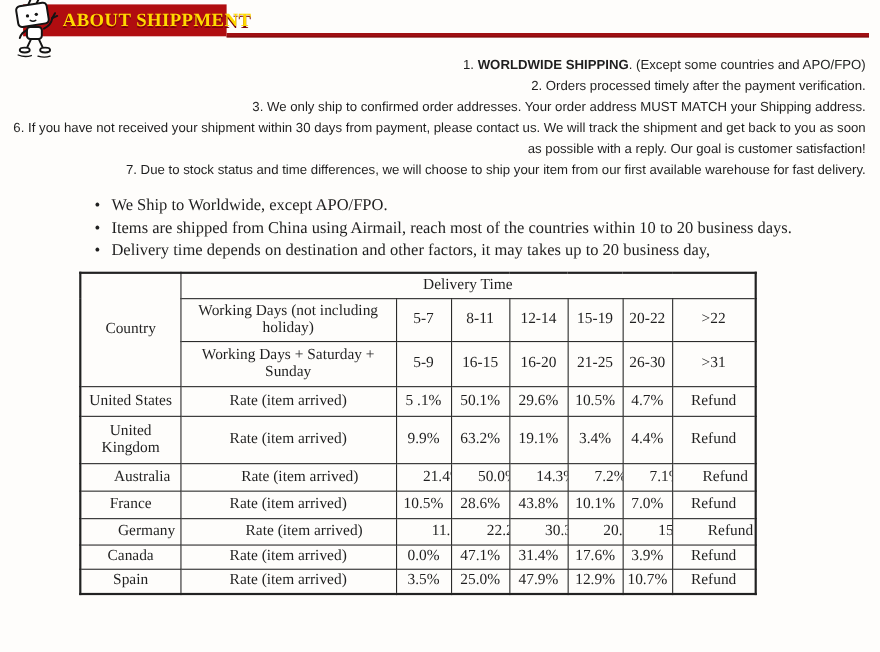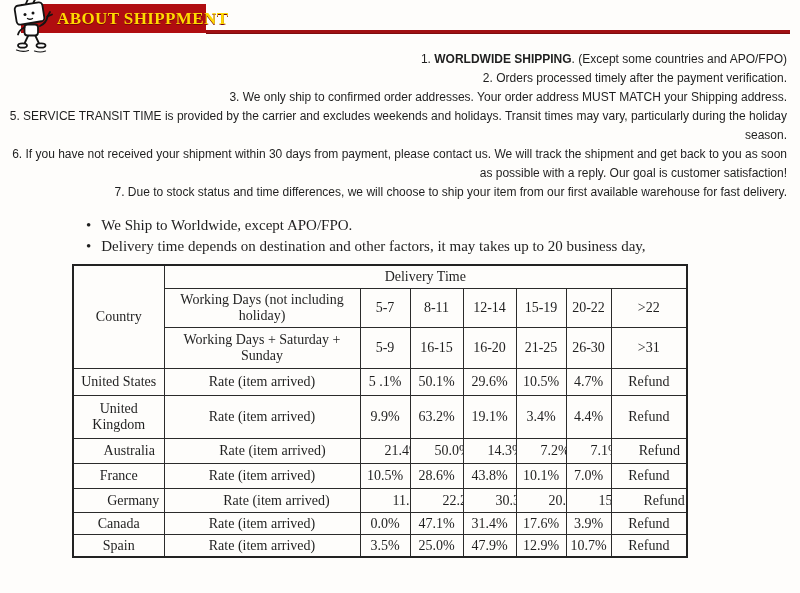--- a/index.html
+++ b/index.html
@@ -88,27 +88,27 @@
     <div class="banner-box">
       <span class="banner-title">ABOUT SHIPPMENT</span>
     </div>
     <div class="rule"></div>
   </div>
 
   <div class="notes">
     <div class="note"><span>1.</span> <b>WORLDWIDE SHIPPING</b><span>. (Except some countries and APO/FPO)</span></div>
     <div class="note"><span>2.</span> <b></b><span>Orders processed timely after the payment verification.</span></div>
     <div class="note"><span>3.</span> <b></b><span>We only ship to confirmed order addresses. Your order address MUST MATCH your Shipping address.</span></div>
-    <div class="note"><span>5.</span> <b></b><span>SERVICE TRANSIT TIME is provided by the carrier and excludes weekends and holidays. Transit times may vary, particularly during the holiday season.</span></div>
     <div class="note"><span>6.</span> <b></b><span>If you have not received your shipment within 30 days from payment, please contact us. We will track the shipment and get back to you as soon as possible with a reply. Our goal is customer satisfaction!</span></div>
     <div class="note"><span>7.</span> <b></b><span>Due to stock status and time differences, we will choose to ship your item from our first available warehouse for fast delivery.</span></div>
   </div>
 
   <div class="bullets">
     <div class="bullet">We Ship to Worldwide, except APO/FPO.</div>
+    <div class="bullet">Items are shipped from China using Airmail, reach most of the countries within 10 to 20 business days.</div>
     <div class="bullet">Delivery time depends on destination and other factors, it may takes up to 20 business day,</div>
   </div>
 
   <table class="delivery">
     <colgroup>
       <col style="width:91px">
         <col style="width:196px">
       <col style="width:50px">
         <col style="width:53px">
         <col style="width:53px">

